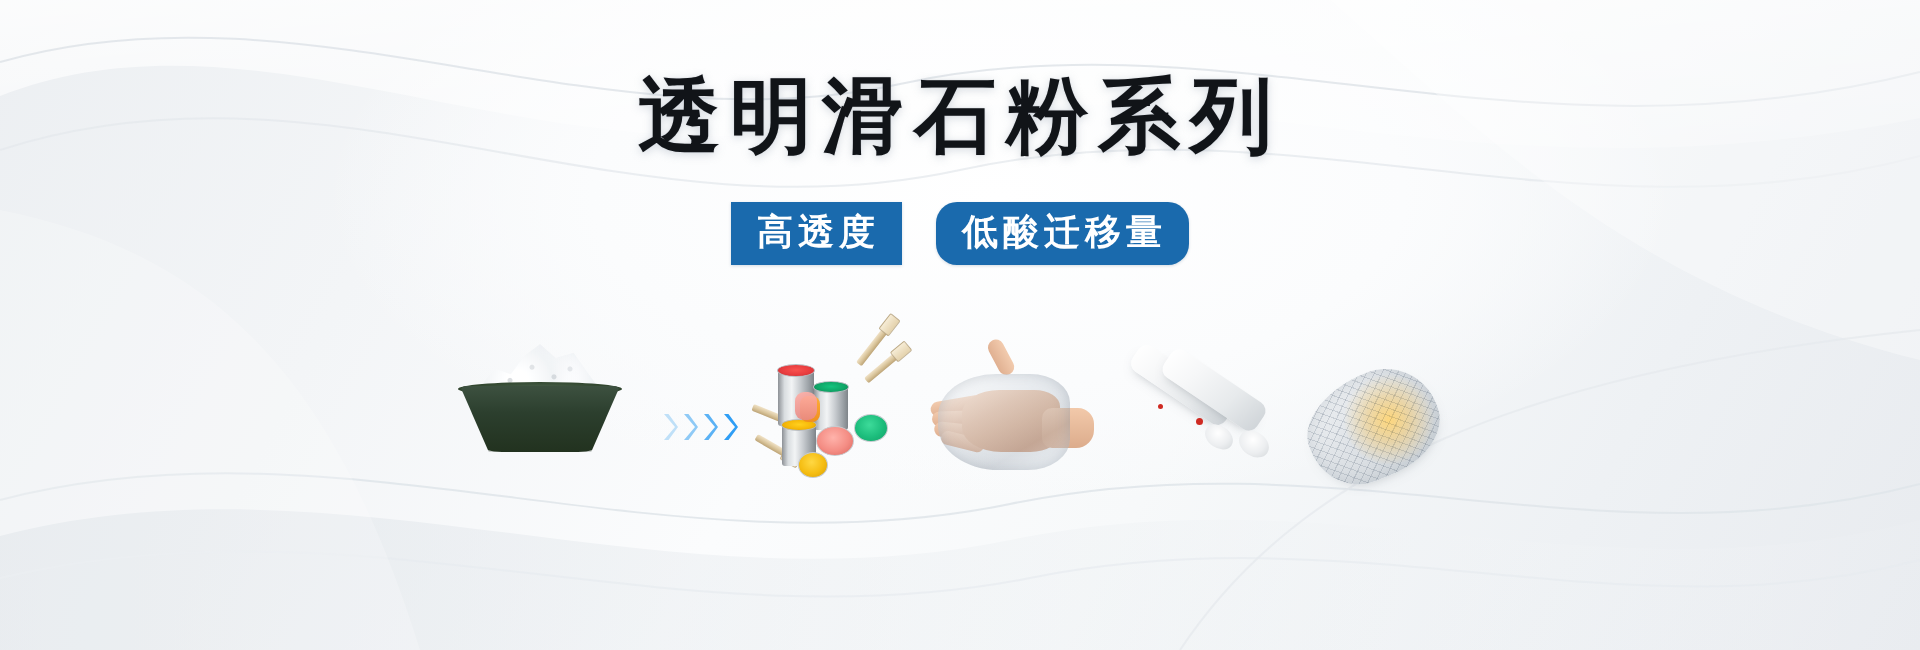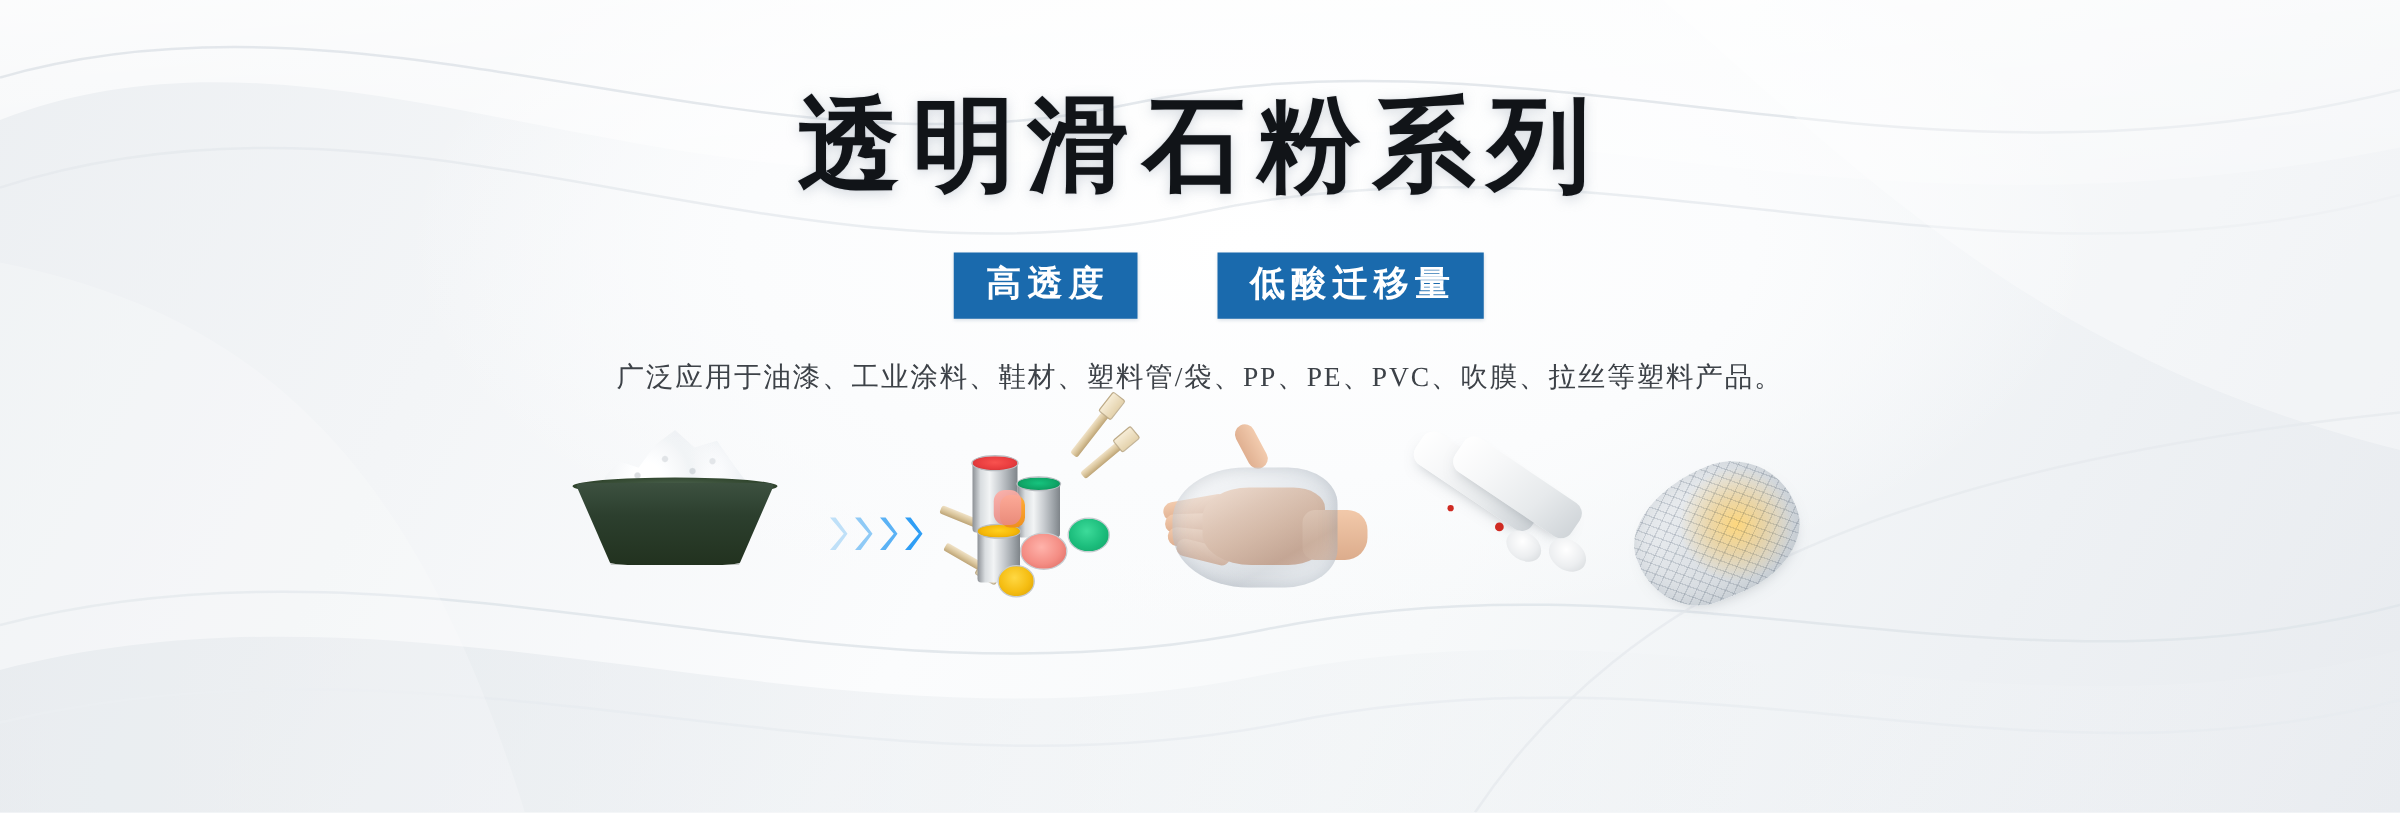--- a/index.html
+++ b/index.html
@@ -40,29 +40,28 @@
 
   .badges {
     margin-top:44px;
     display:flex;
     align-items:center;
     gap:34px;
   }
   .badge {
     background:#1a6aad;
     color:#ffffff;
-    font-size:28px;
+    font-size:36px;
     letter-spacing:5px;
     padding:8px 22px 10px 26px;
     line-height:1.25;
     font-weight:700;
     white-space:nowrap;
     font-family:"Liberation Serif","DejaVu Serif",serif;
     box-shadow:0 1px 3px rgba(20,60,100,0.18);
-    margin-left:30px;
   }
 
   .desc {
     margin-top:32px;
     font-size:22px;
     letter-spacing:1.5px;
     color:#3d4248;
     white-space:nowrap;
     font-family:"Liberation Serif","DejaVu Serif",serif;
   }
@@ -233,24 +232,23 @@
     <path d="M0,210 C200,250 330,360 420,650 L0,650 Z" fill="#ffffff" opacity="0.22"></path>
     <path d="M1180,650 C1300,470 1520,372 1920,330" fill="none" stroke="#e6eaee" stroke-width="2" opacity="0.8"></path>
   </svg>
 
   <div class="content">
 
     <h1 class="title">透明滑石粉系列</h1>
 
     <div class="badges">
       <span class="badge" style="background: rgb(26, 106, 173); color: rgb(255, 255, 255);">高透度</span>
-      <span class="badge" style="background: rgb(26, 106, 173); color: rgb(255, 255, 255);">低酸迁移量</span>
-    </div>
-
-    <p class="desc">广泛应用于油漆、工业涂料、鞋材、塑料管/袋、PP、PE、PVC、吹膜、拉丝等塑料产品。</p>
+      <span class="badge" style="background: rgb(26, 106, 173); color: rgb(255, 255, 255); border-radius: 21px;">低酸迁移量</span>
+    </div>
+
   </div>
 
   <div class="illus">
 
     <div class="slot slot-powder">
       <div class="powder"></div>
       <div class="powder-spec"></div>
       <div class="bowl-rim"></div>
       <div class="bowl"></div>
     </div>

